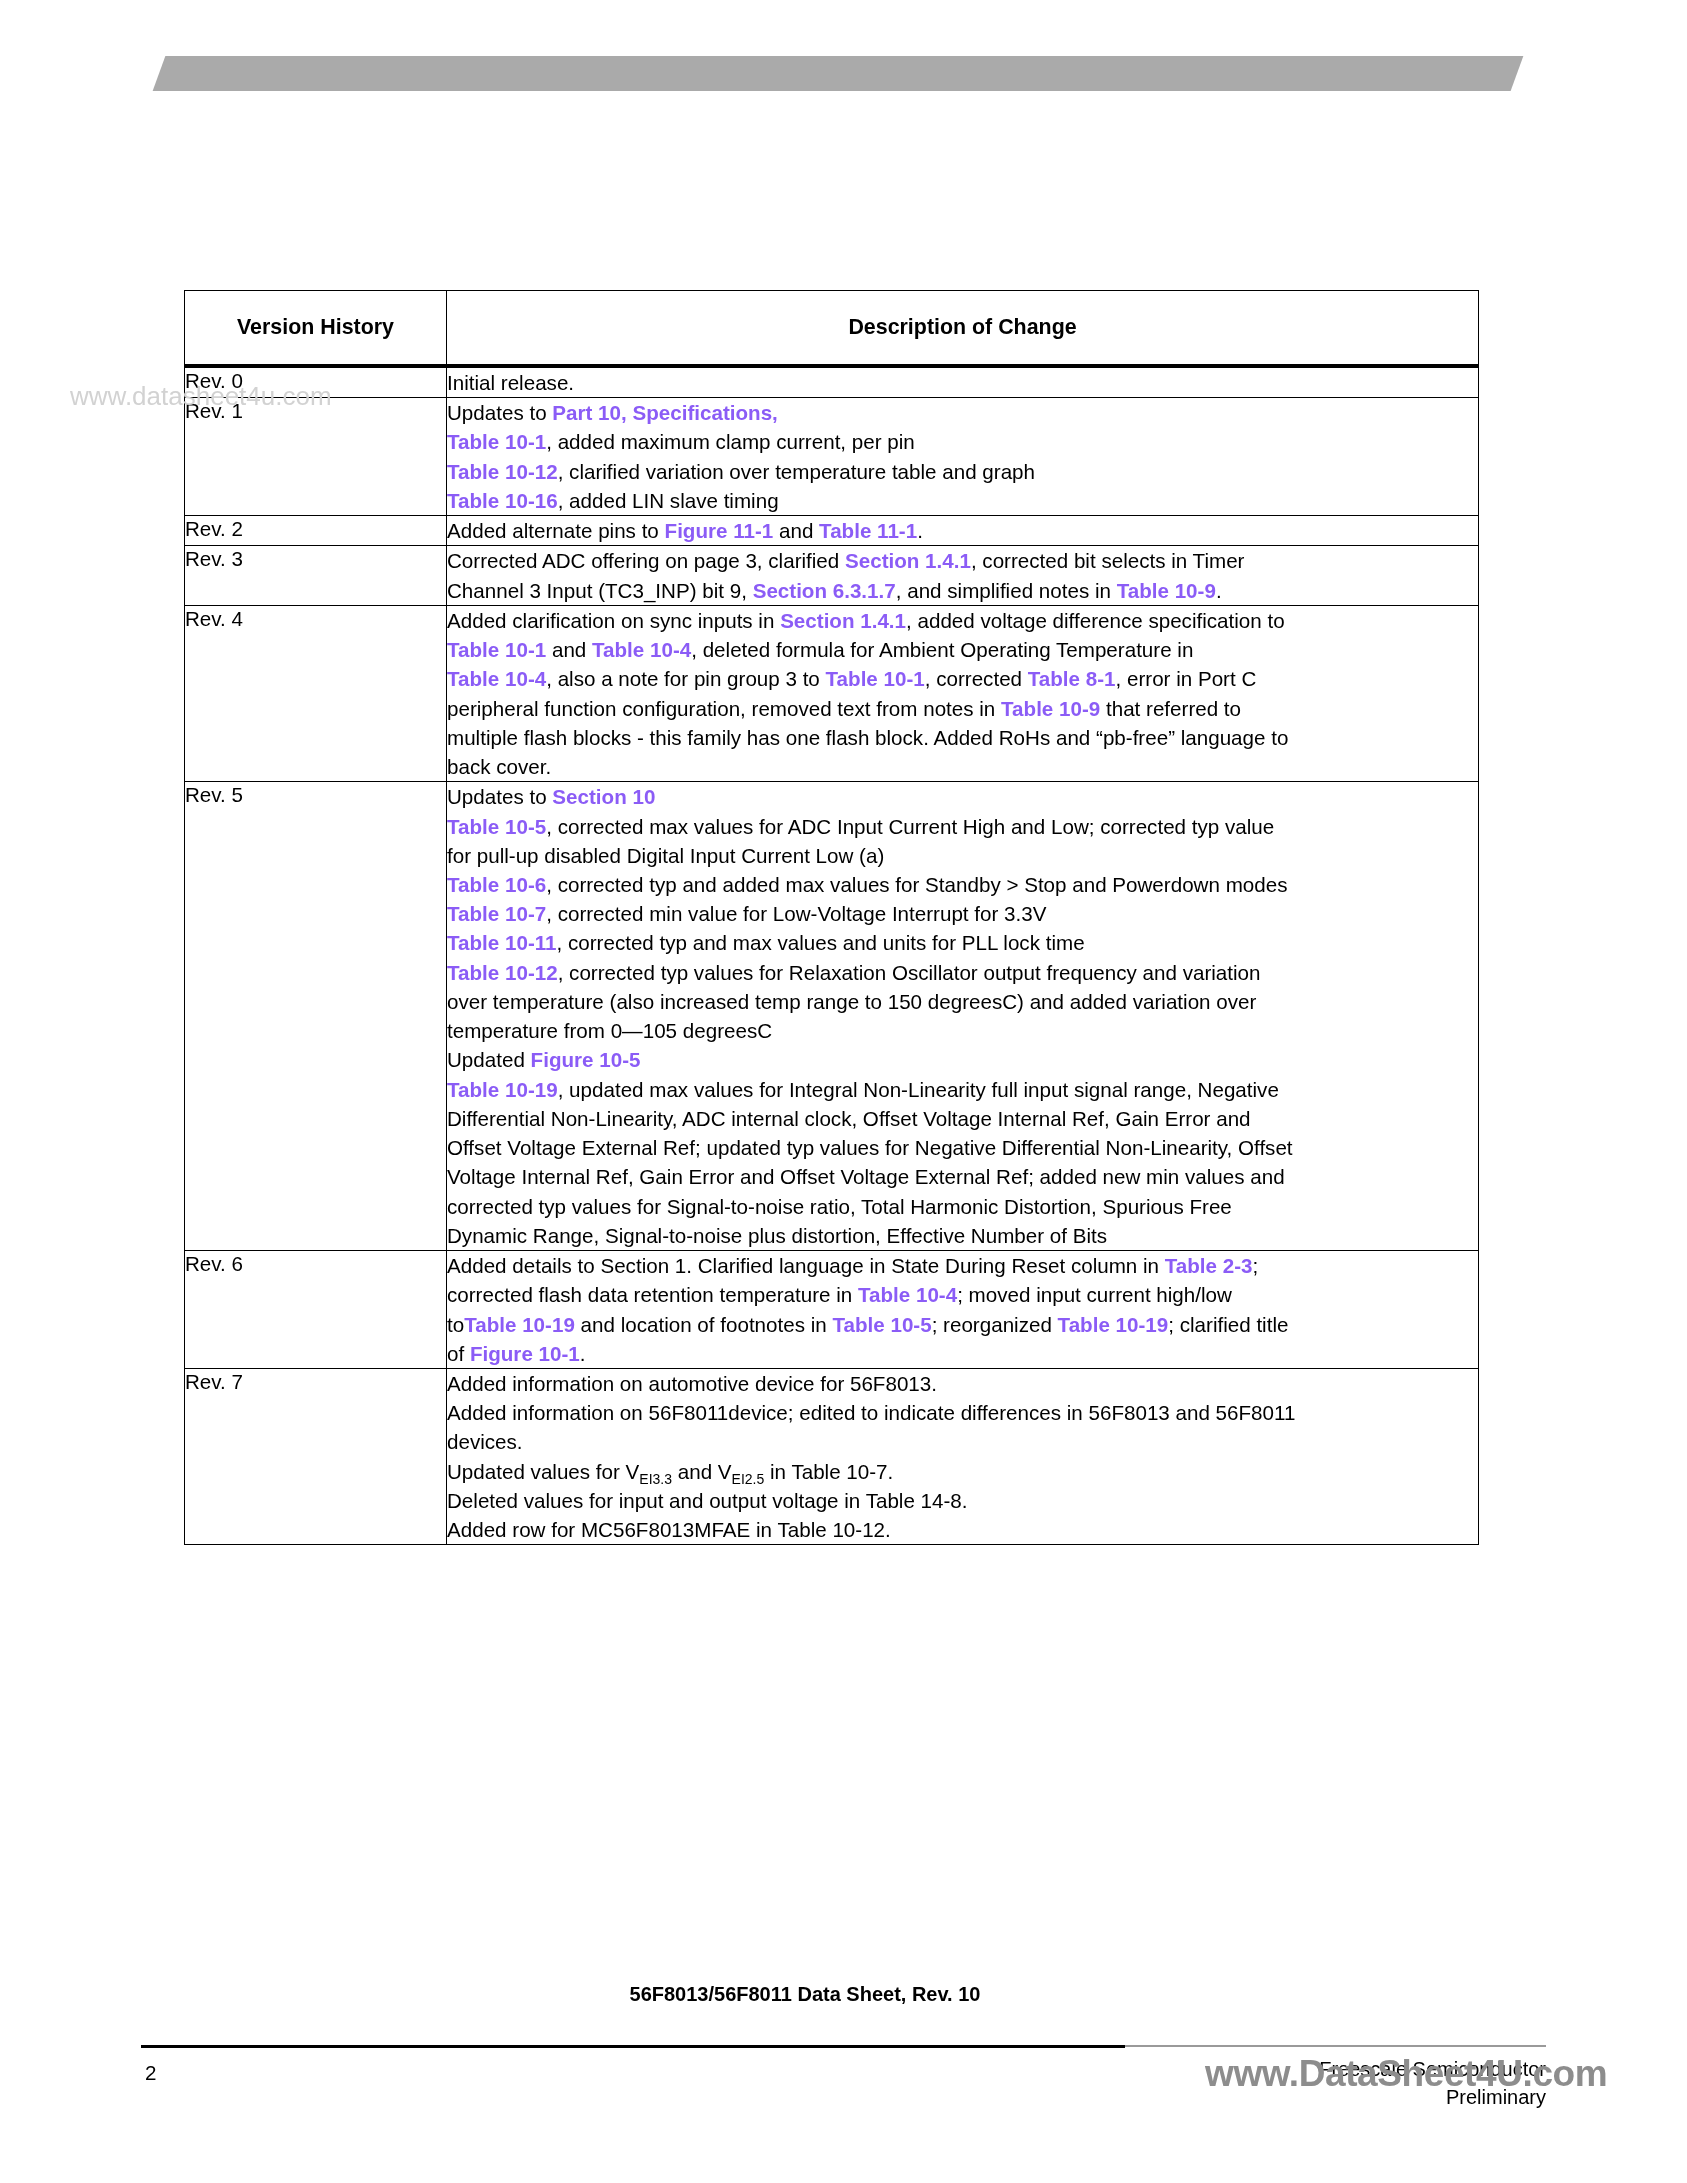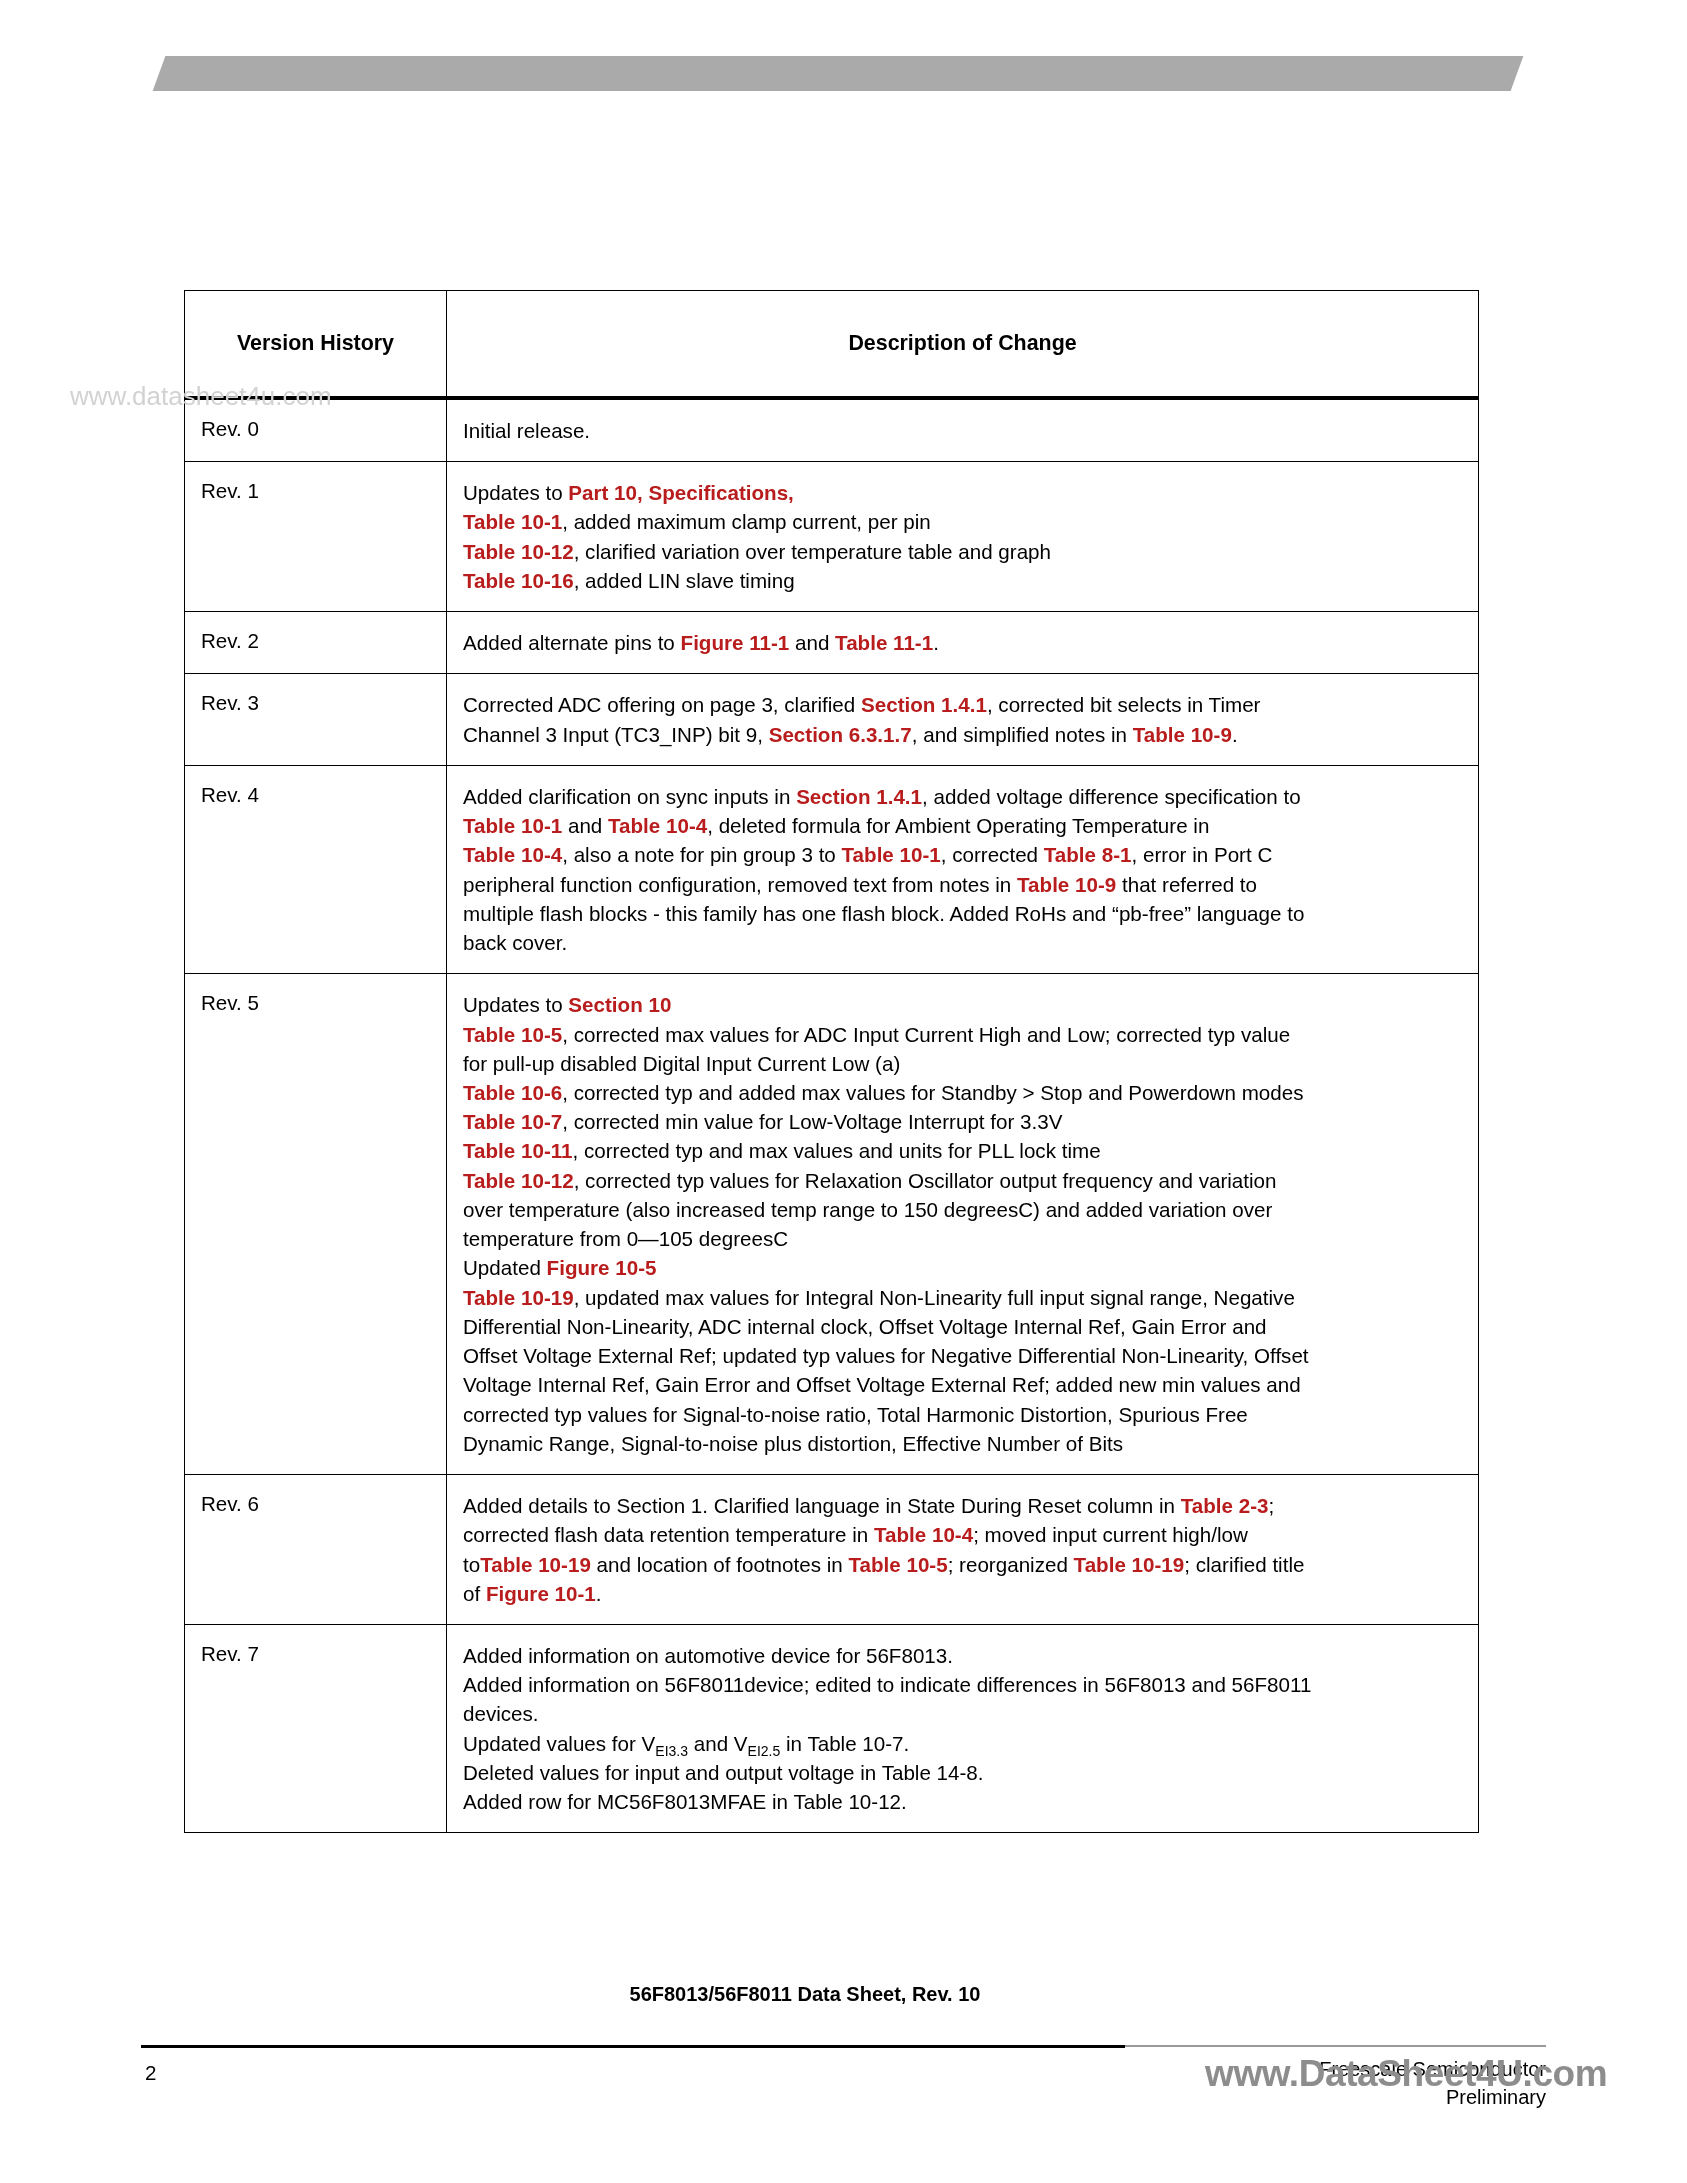--- a/index.html
+++ b/index.html
@@ -63,21 +63,21 @@
     border-collapse: collapse;
     table-layout: fixed;
   }
   .rev-table col.c-ver { width: 262px; }
   .rev-table col.c-desc { width: 1032px; }
 
   .rev-table th,
   .rev-table td {
     border: 1.6px solid #000000;
     vertical-align: top;
-    padding: 16px;
+    padding: 0;
   }
 
   .rev-table thead th {
     border-bottom-width: 4px;
     text-align: center;
     font-size: 21.4px;
     font-weight: bold;
     height: 73px;
     vertical-align: middle;
   }
@@ -90,21 +90,21 @@
   }
   .cell-desc {
     font-size: 20.6px;
     padding: 17.5px 20.6px 24px 17.5px;
     line-height: 1.42;
   }
   .cell-desc p {
     margin: 0;
   }
   .lnk {
-    color: #b91c1c;
+    color: #8b5cf6;
     font-weight: bold;
   }
   sub {
     font-size: 0.68em;
     line-height: 0;
   }
 
   
   .footer-title {
     position: absolute;

